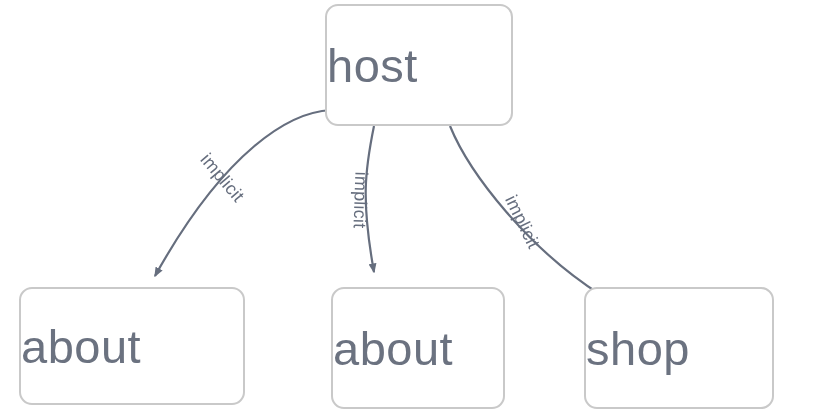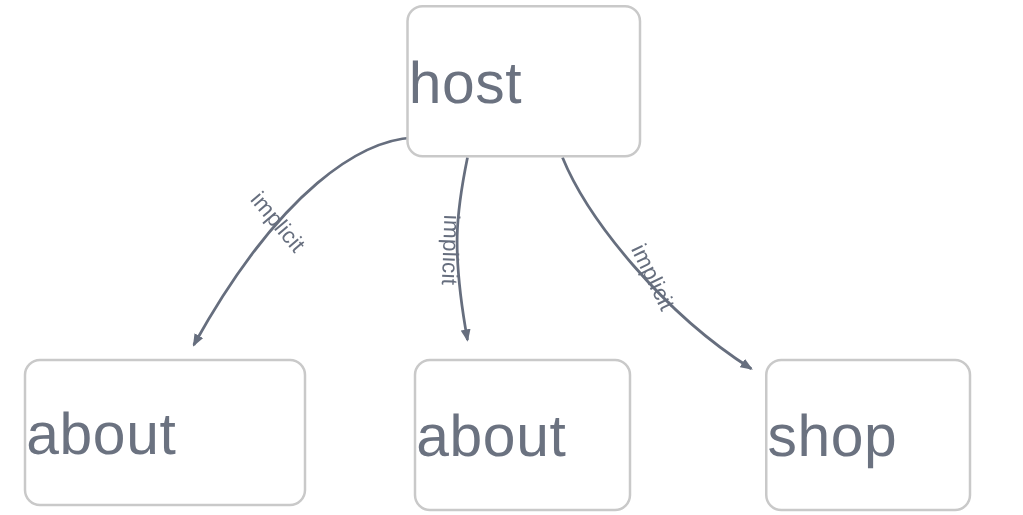--- a/index.html
+++ b/index.html
@@ -76,21 +76,21 @@
   </div>
 
   <div class="node" style="left:19px; top:287px; width:226px; height:118px;">
     <span class="node-label">about</span>
   </div>
 
   <div class="node" style="left:331px; top:287px; width:174px; height:122px;">
     <span class="node-label">about</span>
   </div>
 
-  <div class="node" style="left:612px; top:287px; width:165px; height:122px;">
+  <div class="node" style="left:584px; top:287px; width:190px; height:122px;">
     <span class="node-label">shop</span>
   </div>
 
   <div class="edge-label" style="left:222px; top:178px; transform: translate(-50%,-50%) rotate(50deg);">implicit</div>
 
   <div class="edge-label" style="left:360px; top:200px; transform: translate(-50%,-50%) rotate(92deg);">implicit</div>
 
   <div class="edge-label" style="left:522px; top:222px; transform: translate(-50%,-50%) rotate(64deg);">implicit</div>
 
 </div>

